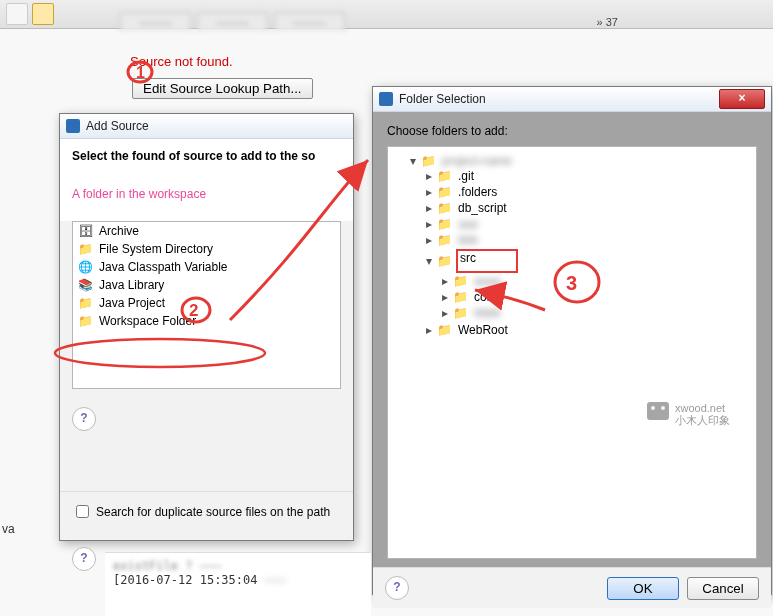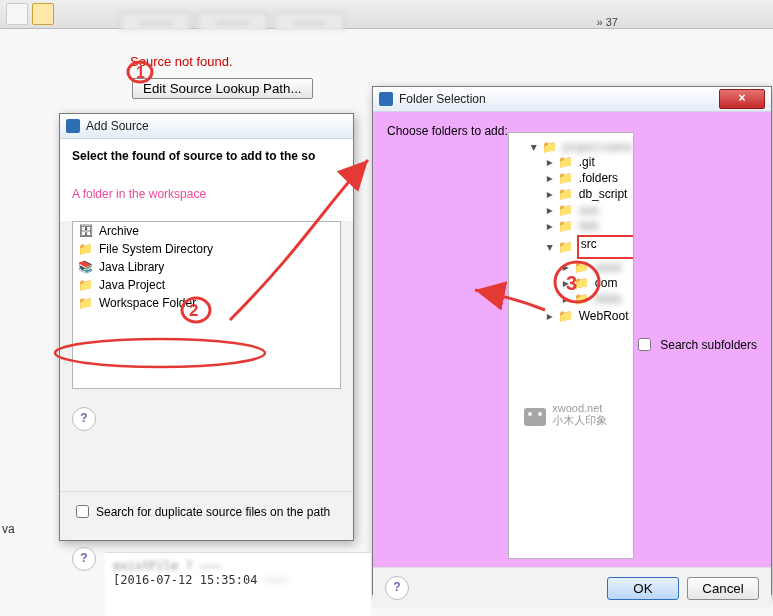--- a/index.html
+++ b/index.html
@@ -134,21 +134,21 @@
   width:22px; height:22px; border:1px solid #bbb; border-radius:50%;
   color:#6b6bb5; font-weight:bold; text-align:center; line-height:20px;
   background:#fff;
 }
 .check-row {
   display:flex; align-items:center; gap:4px; padding: 10px 12px 4px;
   border-top:1px solid #ddd; margin-top:60px;
 }
 
 .folder-sel { top: 86px; left: 372px; width: 398px; height: 507px; }
-.folder-sel .body { padding: 12px 14px 8px; background:#f0abfc; height: calc(100% - 24px - 48px); display:flex; flex-direction:row; }
+.folder-sel .body { padding: 12px 14px 8px; background:#a3a3a3; height: calc(100% - 24px - 48px); display:flex; flex-direction:column; }
 .treebox {
   border:1px solid #b5b5b5; background:#fff; flex:1; margin-top:8px; padding:6px 4px; position:relative;
   overflow:hidden;
 }
 .tree ul { list-style:none; margin:0; padding-left:16px; }
 .tree li { padding:1px 0; white-space:nowrap; }
 .tree-row { display:inline-flex; align-items:center; gap:4px; }
 .expander { width:10px; display:inline-block; text-align:center; color:#555;}
 .node-label { padding:0 2px; }
 .src-hl { border:2px solid #e53935; padding:0 40px 6px 2px; }
@@ -168,21 +168,21 @@
   background: linear-gradient(#e8f1fd,#bcd7f7);
 }
 
 
 .ann { position:absolute; pointer-events:none; }
 
 .blur { filter: blur(3px); color:#888; }
 
 .watermark {
   position:absolute; right: 26px; bottom: 132px;
-  display:flex; align-items:flex-end; gap:6px; opacity:0.65;
+  display:flex; align-items:flex-start; gap:6px; opacity:0.65;
   font-size:11px; color:#666;
 }
 .watermark .robot { width:22px; height:18px; background:#777; border-radius:3px; position:relative;}
 .watermark .robot::before,.watermark .robot::after{content:"";position:absolute;top:4px;width:4px;height:4px;background:#eee;border-radius:50%;}
 .watermark .robot::before{left:4px;} .watermark .robot::after{right:4px;}
 
 .left-edge-text { position:absolute; left:2px; top:522px; font-size:12px; color:#333;text-align:right; }
 
 .console-area {
   position:absolute; left:105px; top:552px; width:250px; height:60px;
@@ -217,20 +217,24 @@
     <div class="msg2">A folder in the workspace</div>
   </div>
   <div class="listbox">
     <div class="listitem">
         <span class="icon archive-icon"></span>
         <span>Archive</span>
       </div>
     <div class="listitem">
         <span class="icon folder-icon"></span>
         <span>File System Directory</span>
+      </div>
+    <div class="listitem">
+        <span class="icon globe-icon"></span>
+        <span>Java Classpath Variable</span>
       </div>
     <div class="listitem">
         <span class="icon lib-icon"></span>
         <span>Java Library</span>
       </div>
     <div class="listitem">
         <span class="icon proj-icon"></span>
         <span>Java Project</span>
       </div>
     <div class="listitem">
@@ -325,24 +329,20 @@
         </li>
       </ul>
       <div class="watermark">
         <span class="robot"></span>
         <span style="display:flex;flex-direction:column;line-height:1.1;">
           <span>xwood.net</span>
           <span>小木人印象</span>
         </span>
       </div>
     </div>
-    <div class="sub-check">
-      <input type="checkbox" style="">
-      <span>Search subfolders</span>
-    </div>
   </div>
   <div class="btn-row">
     <div class="help-icon">?</div>
     <div class="spacer"></div>
     <button class="push-btn primary">OK</button>
     <button class="push-btn">Cancel</button>
   </div>
 </div>
 
 <div class="left-edge-text">va</div>

